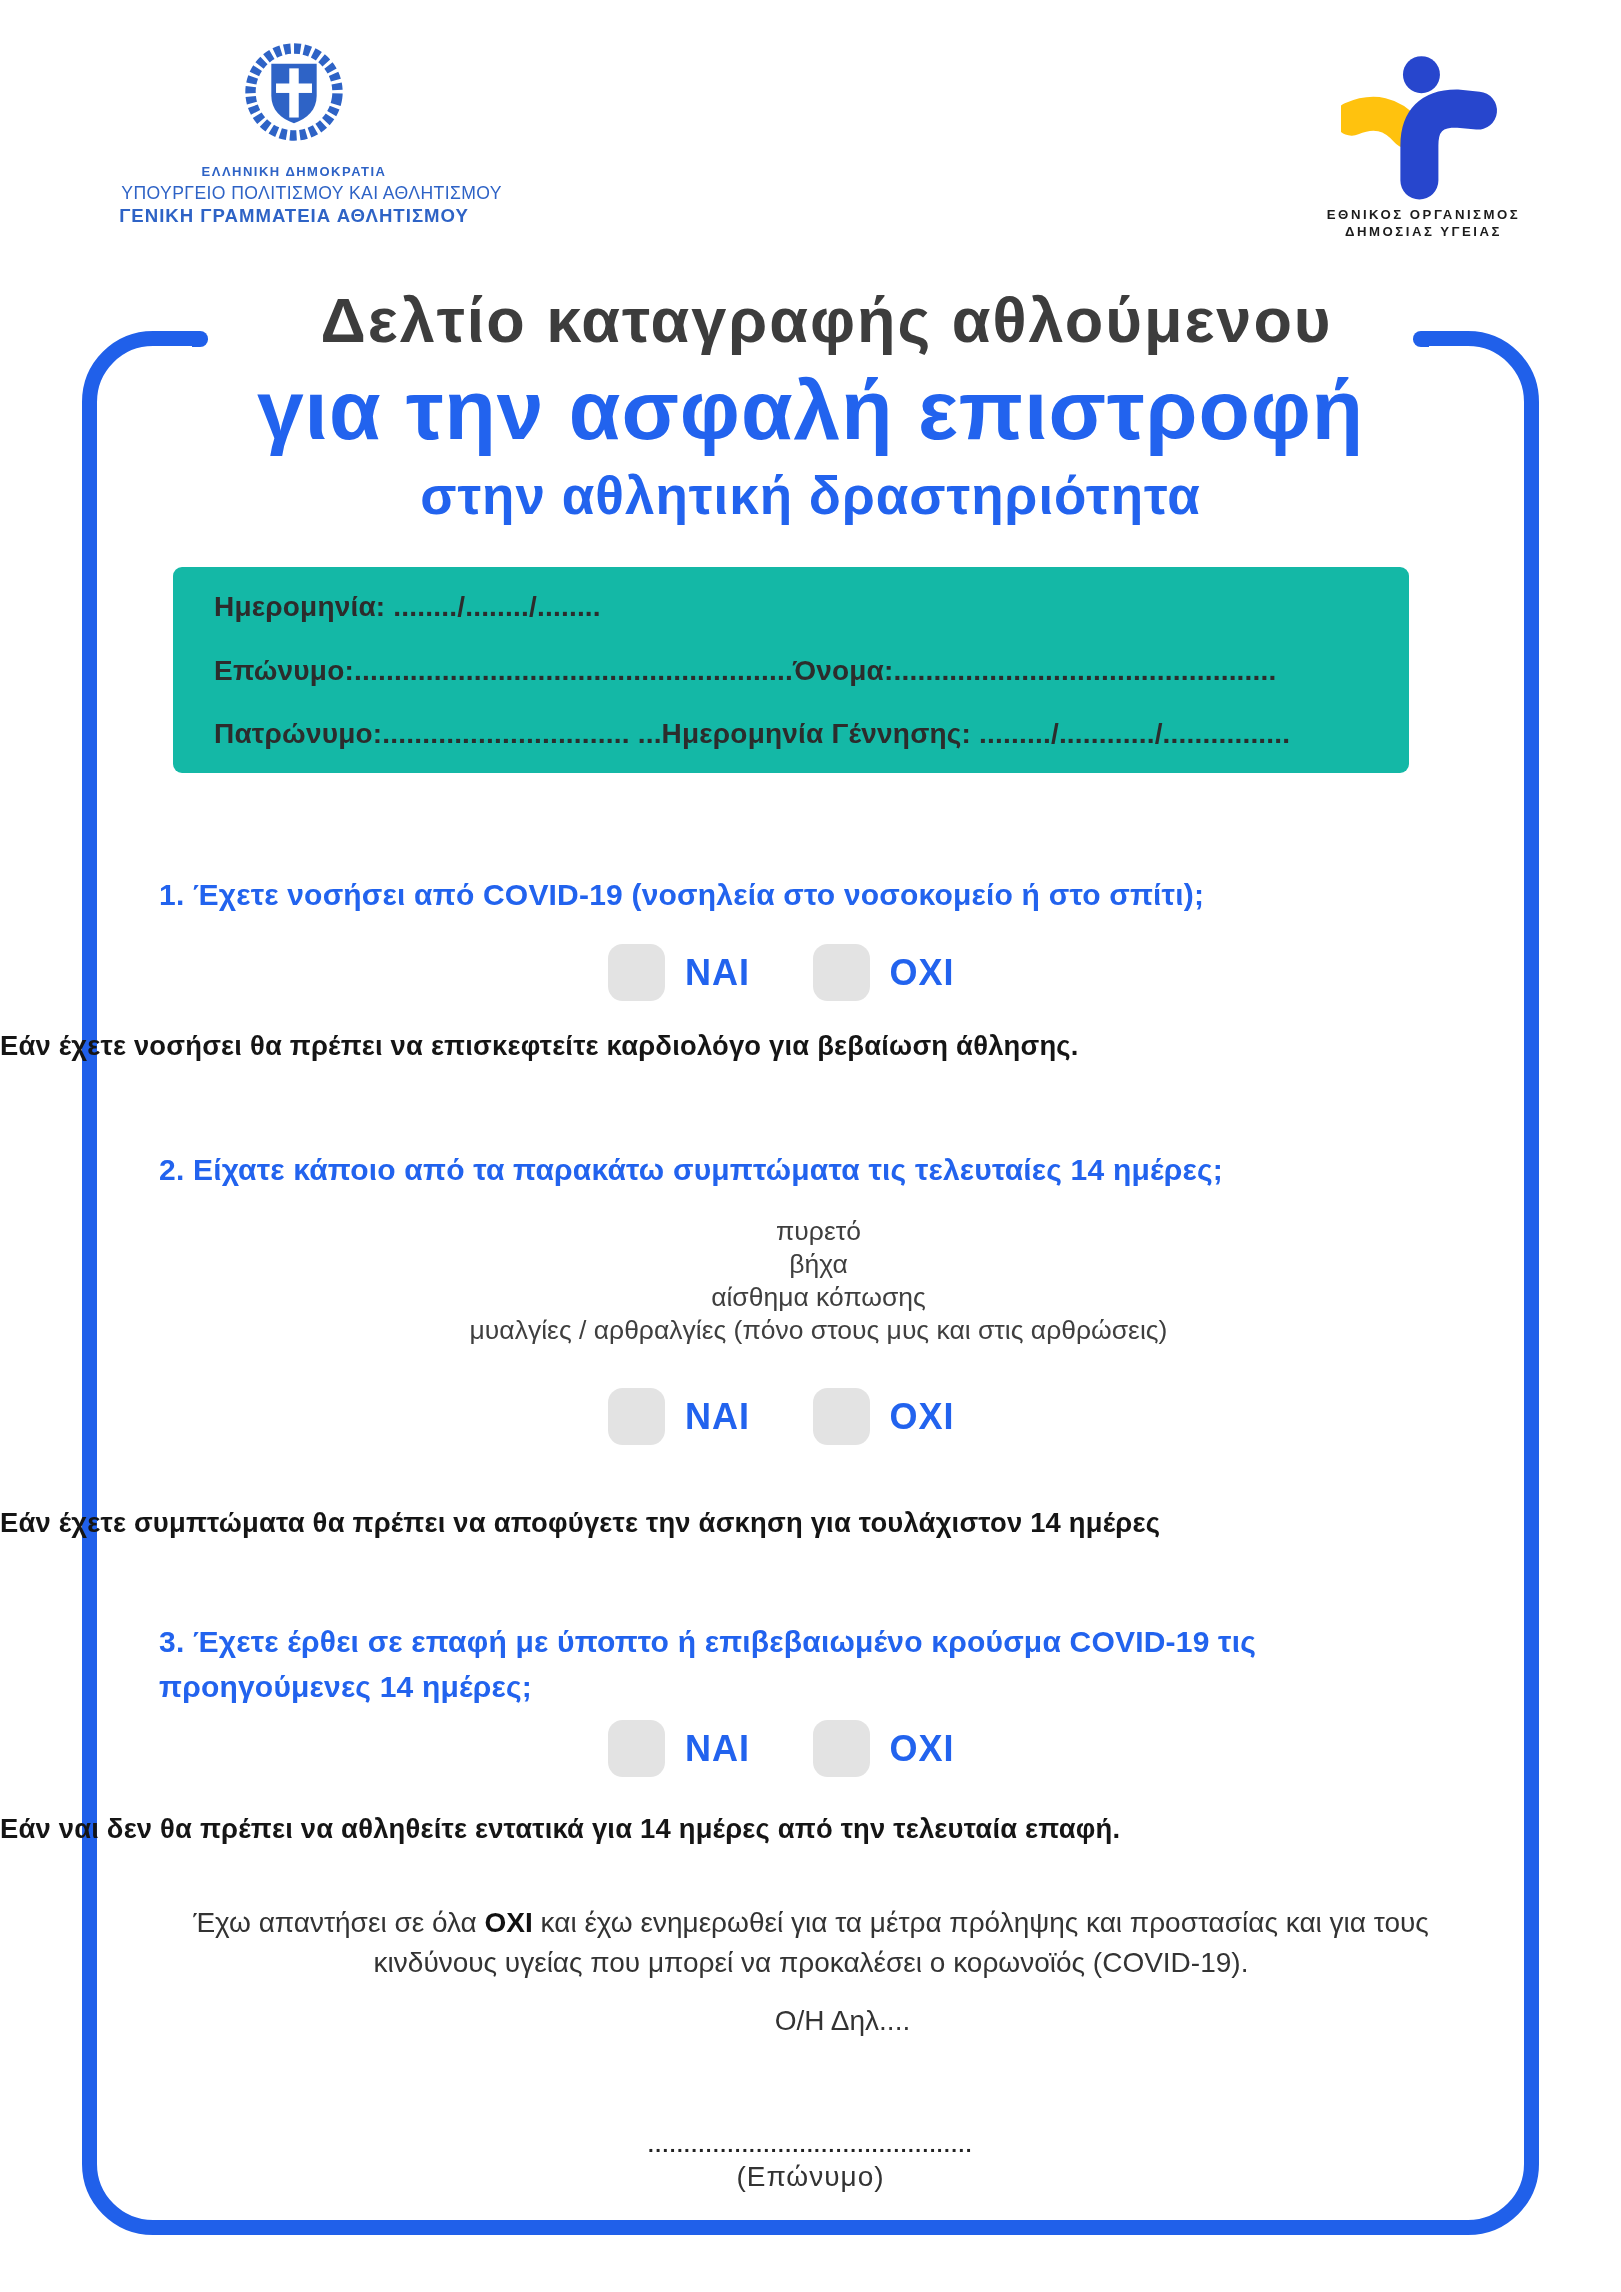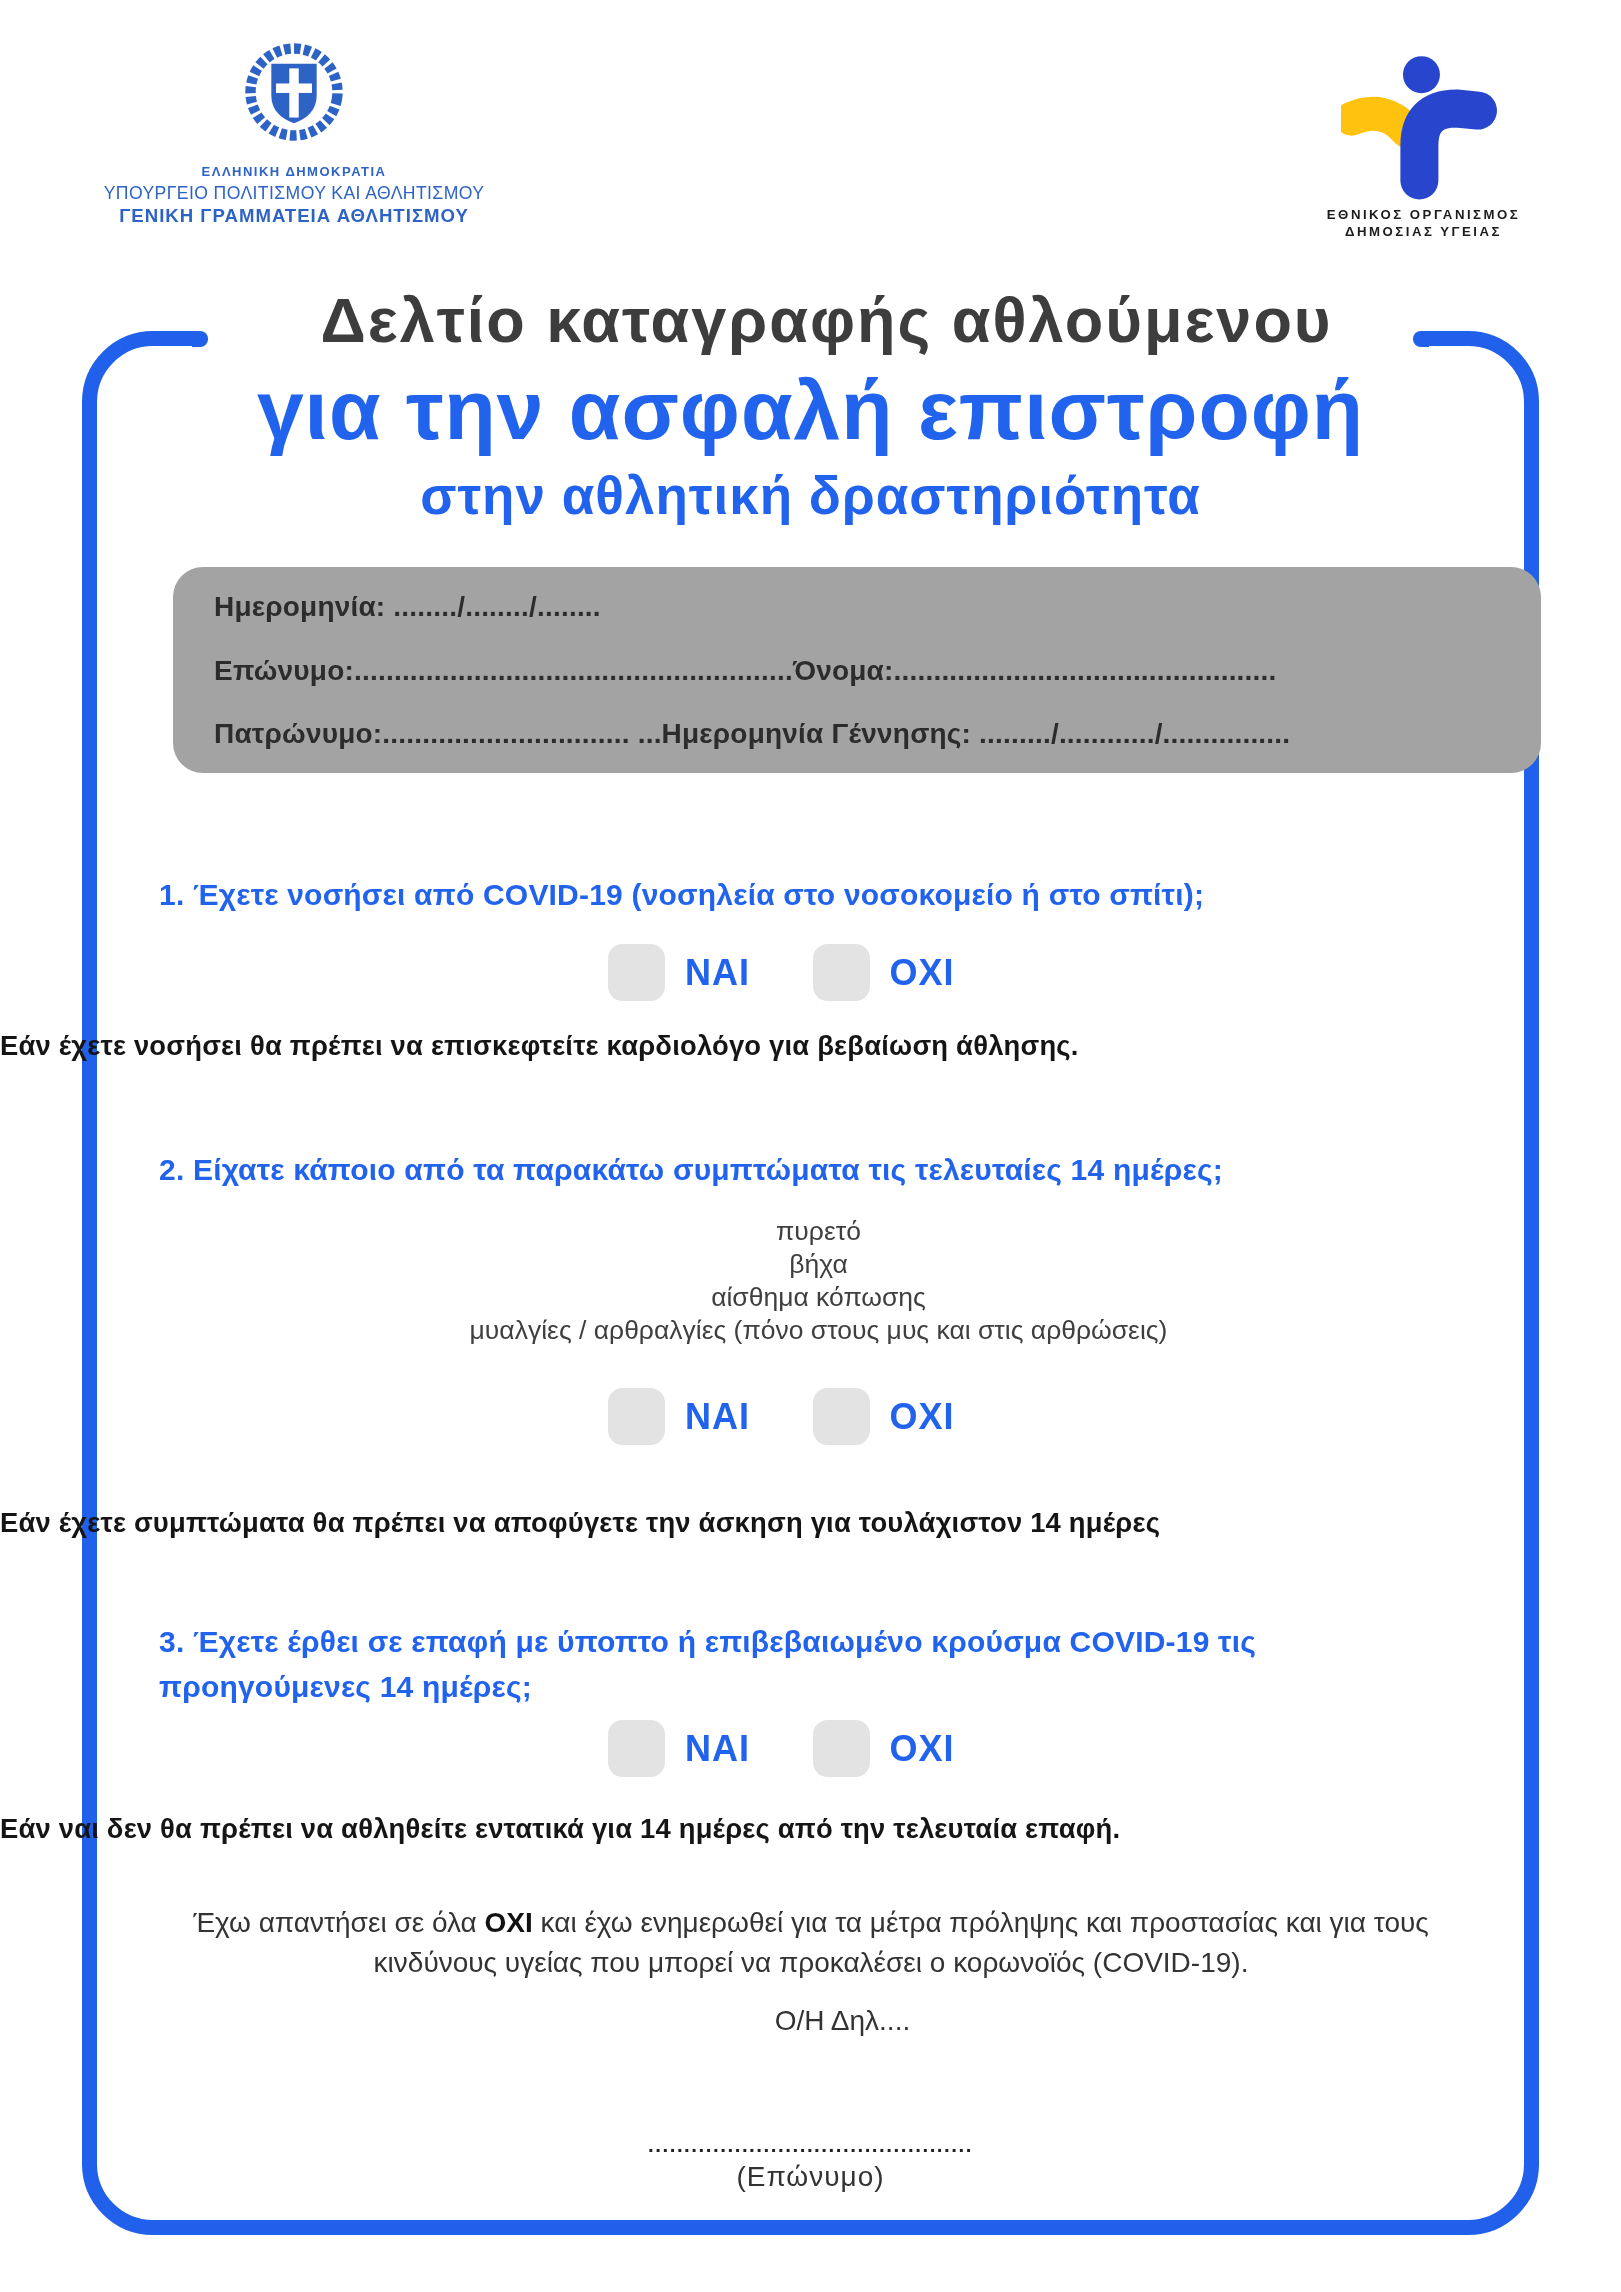--- a/index.html
+++ b/index.html
@@ -7,21 +7,21 @@
     position:relative;
     width:1621px;height:2293px;
     background:#ffffff;
     overflow:hidden;
     font-family:"Liberation Sans","DejaVu Sans",sans-serif;
   }
   
   .gov-block{position:absolute;left:86px;top:37px;width:416px;text-align:center;}
   .gov-emblem{display:block;margin:0 auto 13.7px auto;}
   .gov-line1{font-size:13px;font-weight:bold;letter-spacing:1.5px;color:#2e63c6;line-height:22.5px;}
-  .gov-line2{font-size:17.6px;font-weight:normal;letter-spacing:0.4px;color:#2e63c6;line-height:21.6px;}
+  .gov-line2{font-size:17.6px;font-weight:normal;letter-spacing:0.4px;color:#2e63c6;line-height:21.6px;text-align:right;}
   .gov-line3{font-size:18.6px;font-weight:bold;letter-spacing:1px;color:#2e63c6;line-height:21.6px;}
   .eody-block{position:absolute;left:1306px;top:51px;width:235px;text-align:center;}
   .eody-logo{display:block;margin:0 auto;}
   .eody-name{margin-top:5.9px;font-size:13.2px;font-weight:bold;letter-spacing:2.5px;color:#1c1c1c;line-height:17.6px;}
   
   .main-box{
     position:absolute;left:82px;top:331px;width:1457px;height:1904px;
     box-sizing:border-box;border:15.7px solid #2060ea;border-radius:71px;
     z-index:1;
   }
@@ -29,22 +29,22 @@
   .stub-cap-left{position:absolute;left:192px;top:331px;width:15.7px;height:15.7px;background:#2060ea;border-radius:0 7.8px 7.8px 0;z-index:2;}
   .stub-cap-right{position:absolute;left:1413px;top:331px;width:15.7px;height:15.7px;background:#2060ea;border-radius:7.8px 0 0 7.8px;z-index:2;}
   
   .title1{position:absolute;left:16px;top:284px;width:100%;text-align:center;
     font-size:63px;font-weight:bold;letter-spacing:2px;color:#3d3d3d;z-index:3;white-space:nowrap;}
   .title2{position:absolute;left:0;top:365px;width:100%;text-align:center;
     font-size:84px;font-weight:bold;letter-spacing:1px;color:#2263ee;z-index:3;line-height:90px;white-space:nowrap;}
   .title3{position:absolute;left:0;top:465px;width:100%;text-align:center;
     font-size:53px;font-weight:bold;letter-spacing:1px;color:#2263ee;z-index:3;white-space:nowrap;}
   
-  .panel{position:absolute;left:173px;top:567px;width:1368px;height:206px;
-    background:#a3a3a3;border-radius:30px;z-index:3;}
+  .panel{position:absolute;left:173px;top:567px;width:1236px;height:206px;
+    background:#14b8a6;border-radius:9px;z-index:3;}
   .panel .field{position:absolute;left:41px;right:19.6px;font-size:28px;font-weight:bold;color:#2c2c2c;
     white-space:nowrap;overflow:hidden;letter-spacing:0.2px;}
   .field-date{top:23.5px;}
   .field-name{top:88px;}
   .field-father{top:151px;}
   
   .q-head{position:absolute;left:159px;width:1313px;font-size:30px;font-weight:bold;color:#2263ee;z-index:3;line-height:45px;letter-spacing:0.2px;}
   .q1{top:872px;}
   .q2{top:1147px;}
   .q3{top:1619px;}

